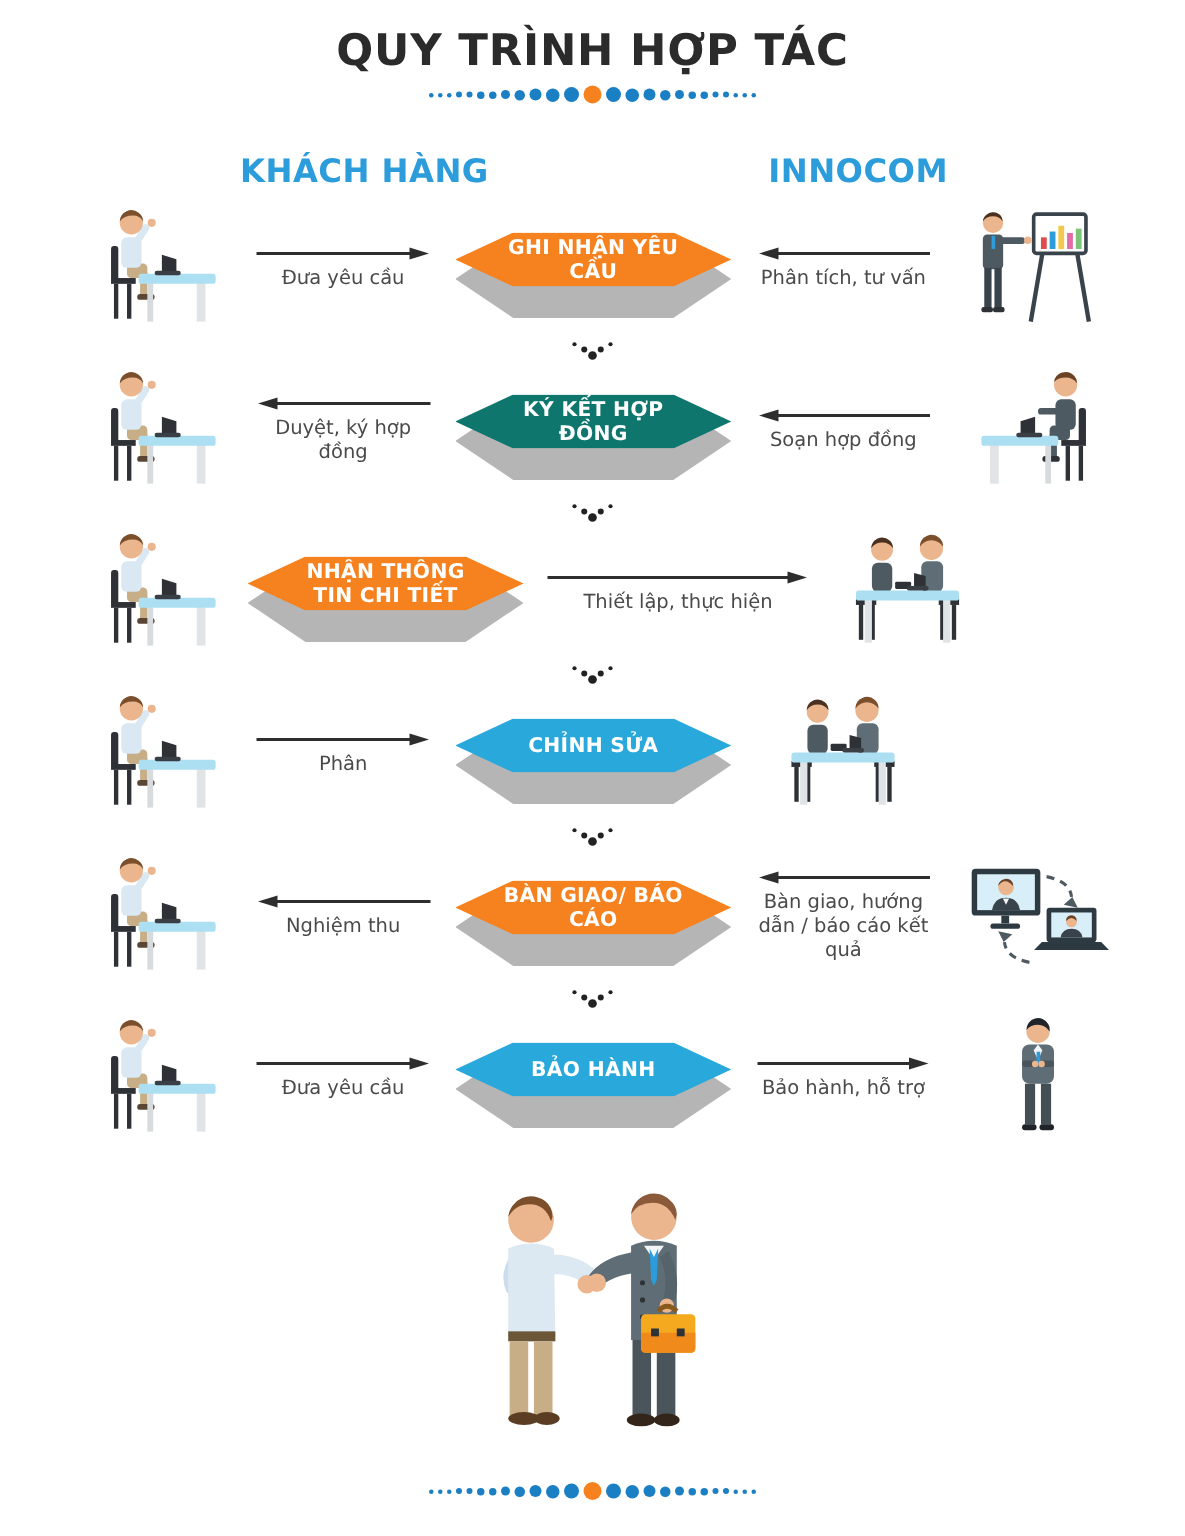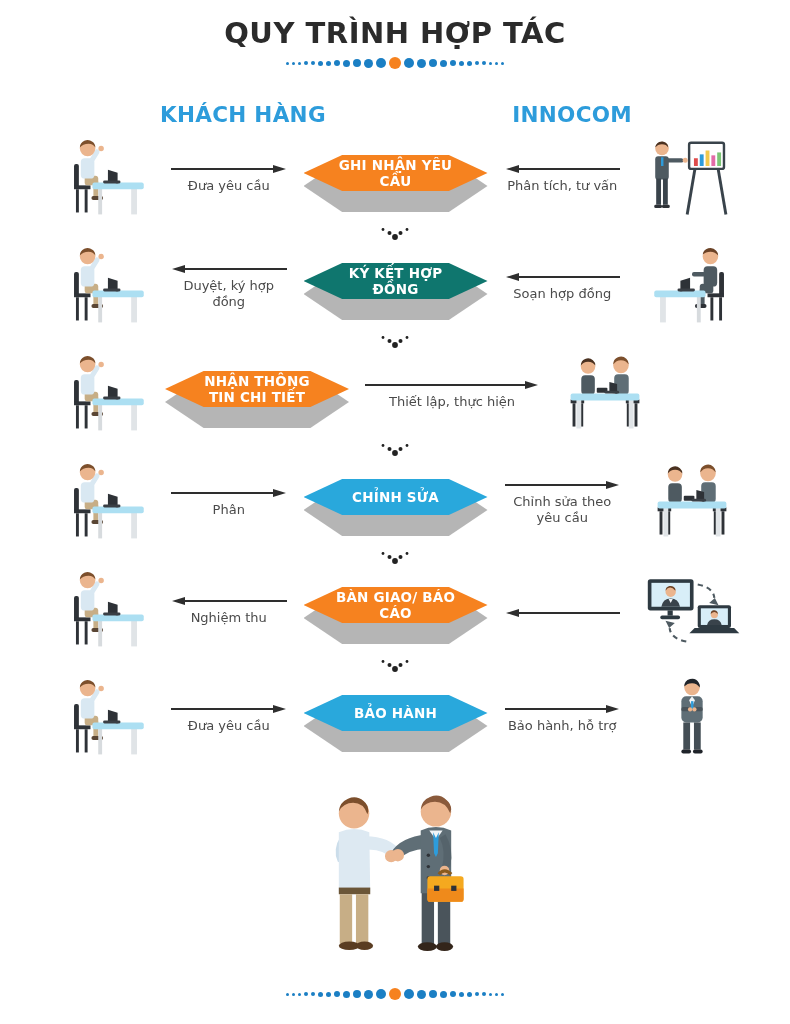--- a/index.html
+++ b/index.html
@@ -345,24 +345,20 @@
     <div class="flow flow-left dir-right">
       <div class="arrow"></div>
       <div class="flow-label">Phân</div>
     </div>
     <div class="hex blue">
       <div class="hex-shadow"></div>
       <div class="hex-body" style="background: rgb(41, 168, 220);">
         <span class="step-label">CHỈNH SỬA</span>
       </div>
     </div>
-    <div class="flow flow-right dir-right">
-      <div class="arrow"></div>
-      <div class="flow-label">Chỉnh sửa theo yêu cầu</div>
-    </div>
     <div class="icon-slot right-icon">
           <svg width="100" height="92" viewBox="0 0 95 95">
  <rect x="12" y="50" width="14" height="4" fill="#2E3237"></rect>
             <rect x="14" y="54" width="3" height="24" fill="#2E3237"></rect>
             <rect x="22" y="54" width="3" height="24" fill="#2E3237"></rect>
  <rect x="69" y="50" width="14" height="4" fill="#2E3237"></rect>
             <rect x="70" y="54" width="3" height="24" fill="#2E3237"></rect>
             <rect x="78" y="54" width="3" height="24" fill="#2E3237"></rect>
  <rect x="23" y="25" width="14" height="20" rx="4" fill="#4E5A61"></rect>
  <circle cx="30" cy="16" r="7.5" fill="#EBB58E"></circle>
@@ -415,20 +411,21 @@
       <div class="flow-label">Nghiệm thu</div>
     </div>
     <div class="hex orange">
       <div class="hex-shadow"></div>
       <div class="hex-body" style="background: rgb(246, 130, 31);">
         <span class="step-label">BÀN GIAO/ BÁO CÁO</span>
       </div>
     </div>
     <div class="flow flow-right dir-left">
       <div class="arrow"></div>
+      <div class="flow-label">Bàn giao, hướng dẫn / báo cáo kết quả</div>
     </div>
     <div class="icon-slot right-icon">
           <svg width="100" height="78" viewBox="0 0 95 75">
  <rect x="5" y="5" width="44" height="30" rx="2.5" fill="#2E3A42"></rect>
  <rect x="8.5" y="8.5" width="37" height="23" fill="#D8EEF8"></rect>
  <path d="M18 31.5 q1.5 -8 9 -8 q7.5 0 9 8 z" fill="#39434B"></path>
  <polygon points="25,24 27,28 29,24" fill="#F2F5F7"></polygon>
  <circle cx="27" cy="17" r="5" fill="#EBB58E"></circle>
  <path d="M22 16 a5 5 0 0 1 9 -2.5 q.8 1.2 .5 2.5 q-2.5 -3 -5 -3 q-2.5 0 -4.5 3 z" fill="#6B4226"></path>
  <rect x="24" y="35" width="5" height="5" fill="#2E3A42"></rect>

